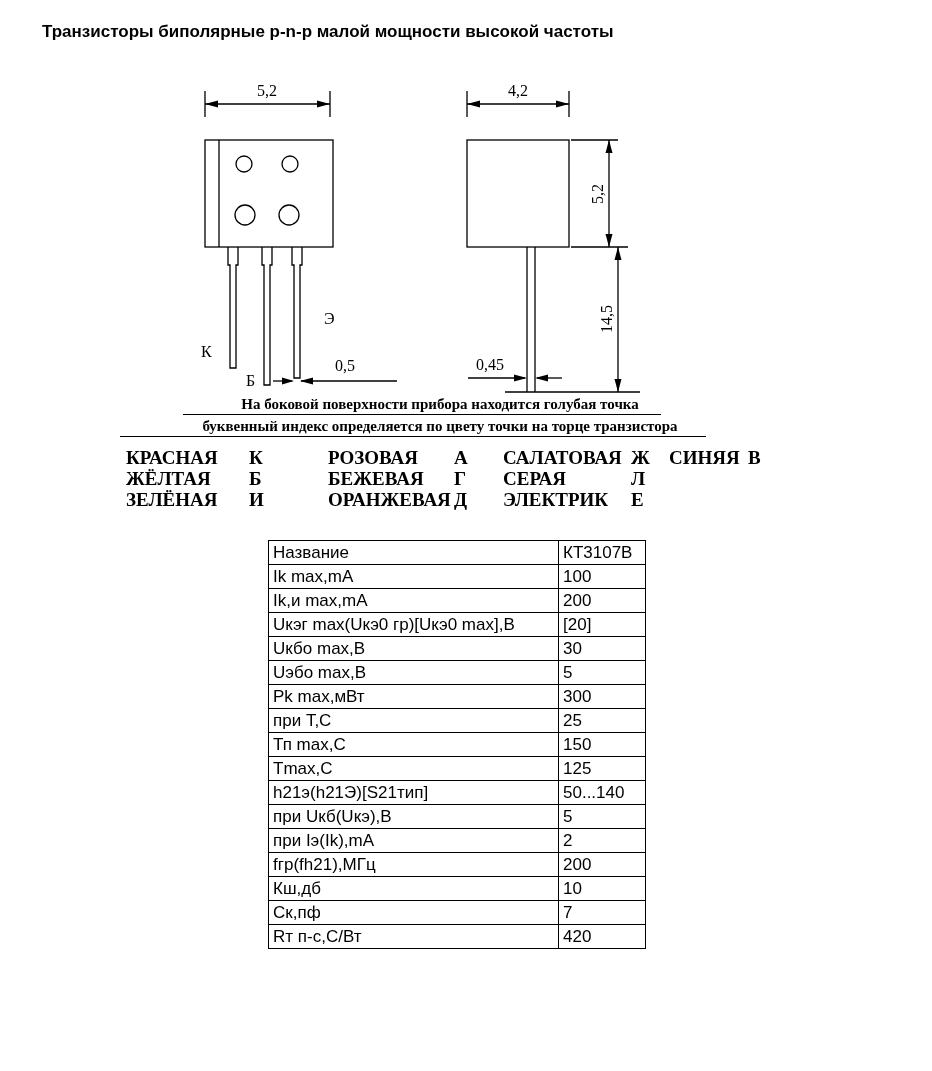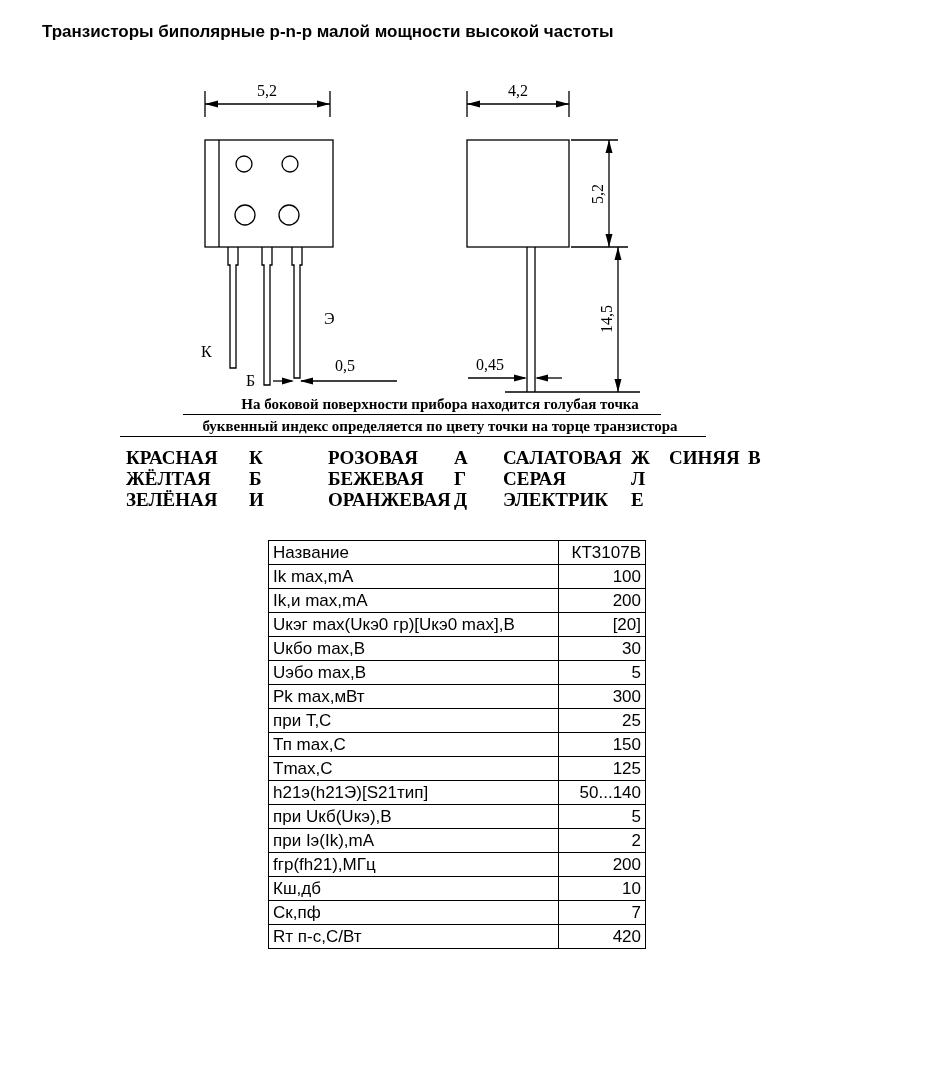--- a/index.html
+++ b/index.html
@@ -27,21 +27,21 @@
                 grid-template-columns:123px 79px 126px 49px 128px 38px 79px 38px;
                 grid-auto-rows:21px;
                 font-family:Liberation Serif, serif; font-size:19px; font-weight:bold; }
   .cc-cell { white-space:nowrap; }
 
   table.spec { position:absolute; left:268px; top:540px; border-collapse:collapse;
                font-family:"Liberation Sans", sans-serif; }
   table.spec td { border:1px solid #000; height:23px; line-height:23px;
                   padding:0 4px; font-size:17px; white-space:nowrap; }
   table.spec td:first-child { width:290px; }
-  table.spec td:last-child  { width:87px;text-align:right; }
+  table.spec td:last-child  { width:87px; }
 </style>
 </head>
 <body>
 
 <div class="page">
 
   <h1 class="title">Транзисторы биполярные p-n-p малой мощности высокой частоты</h1>
 
   <svg class="drawing" width="932" height="440" viewBox="0 0 932 440">
 

